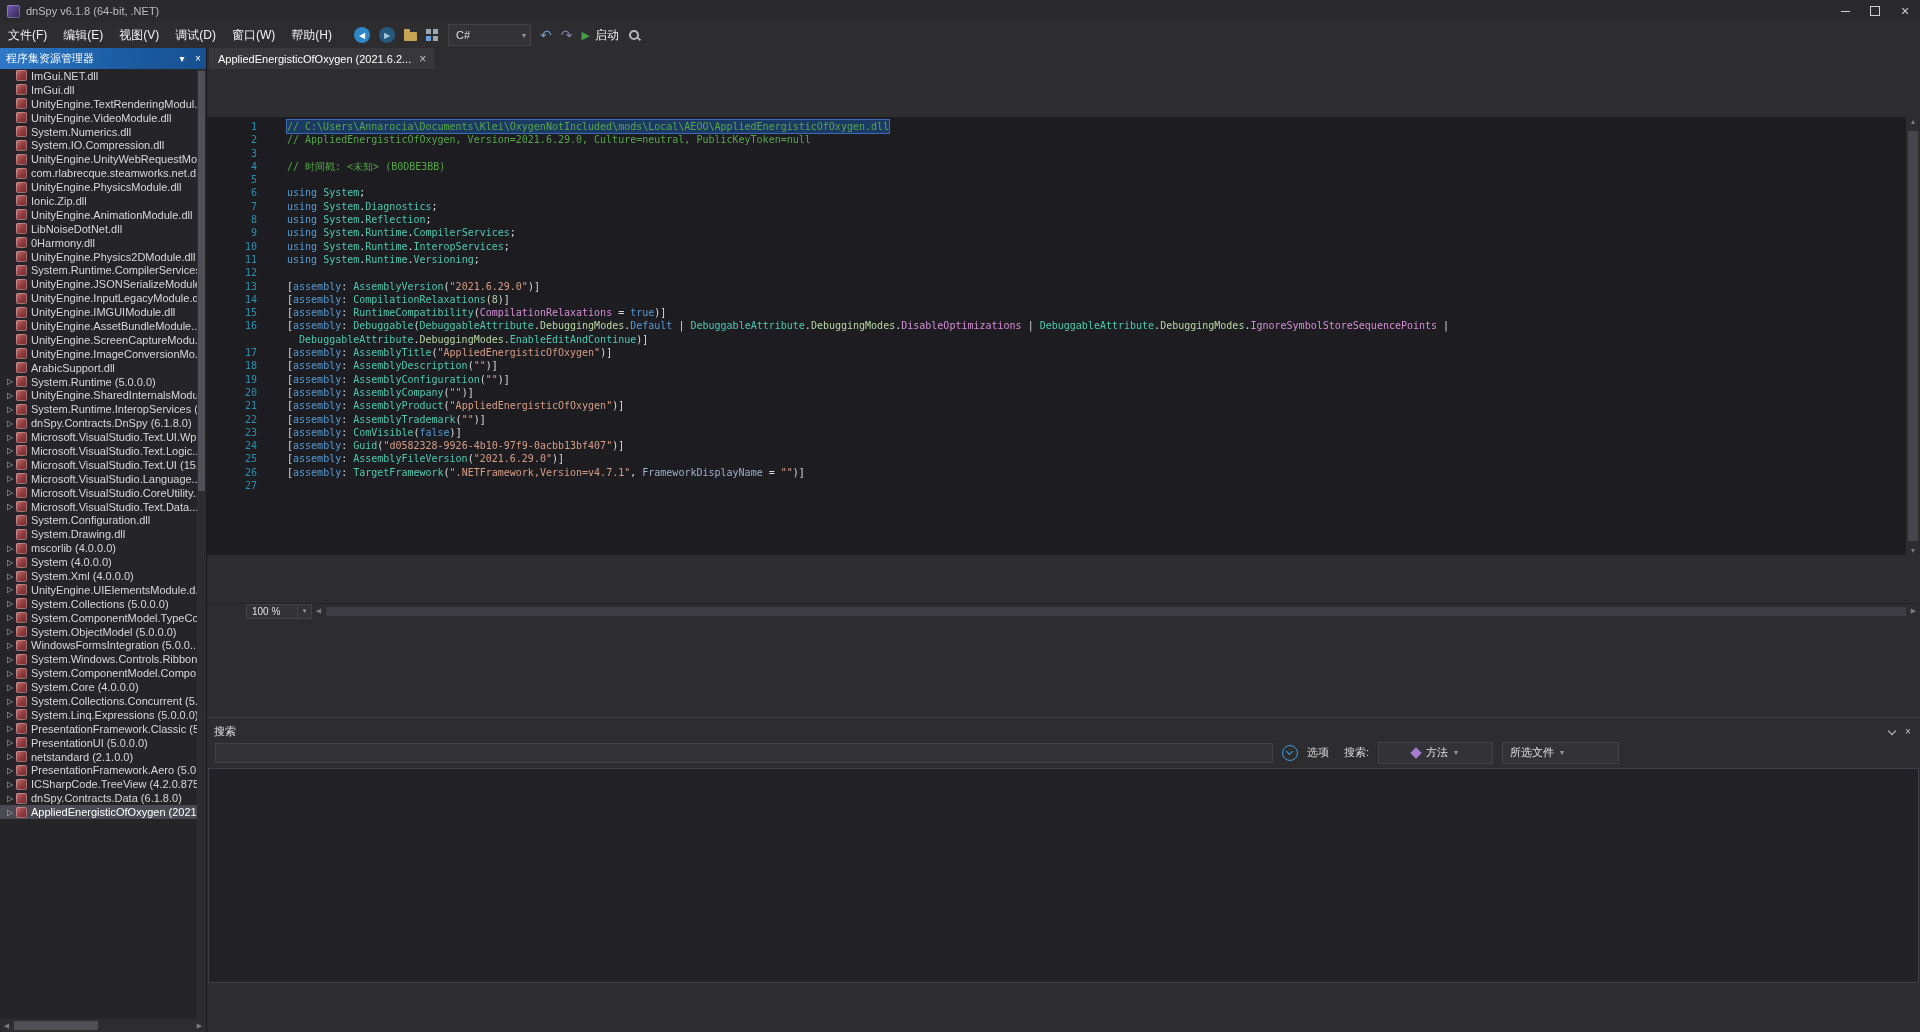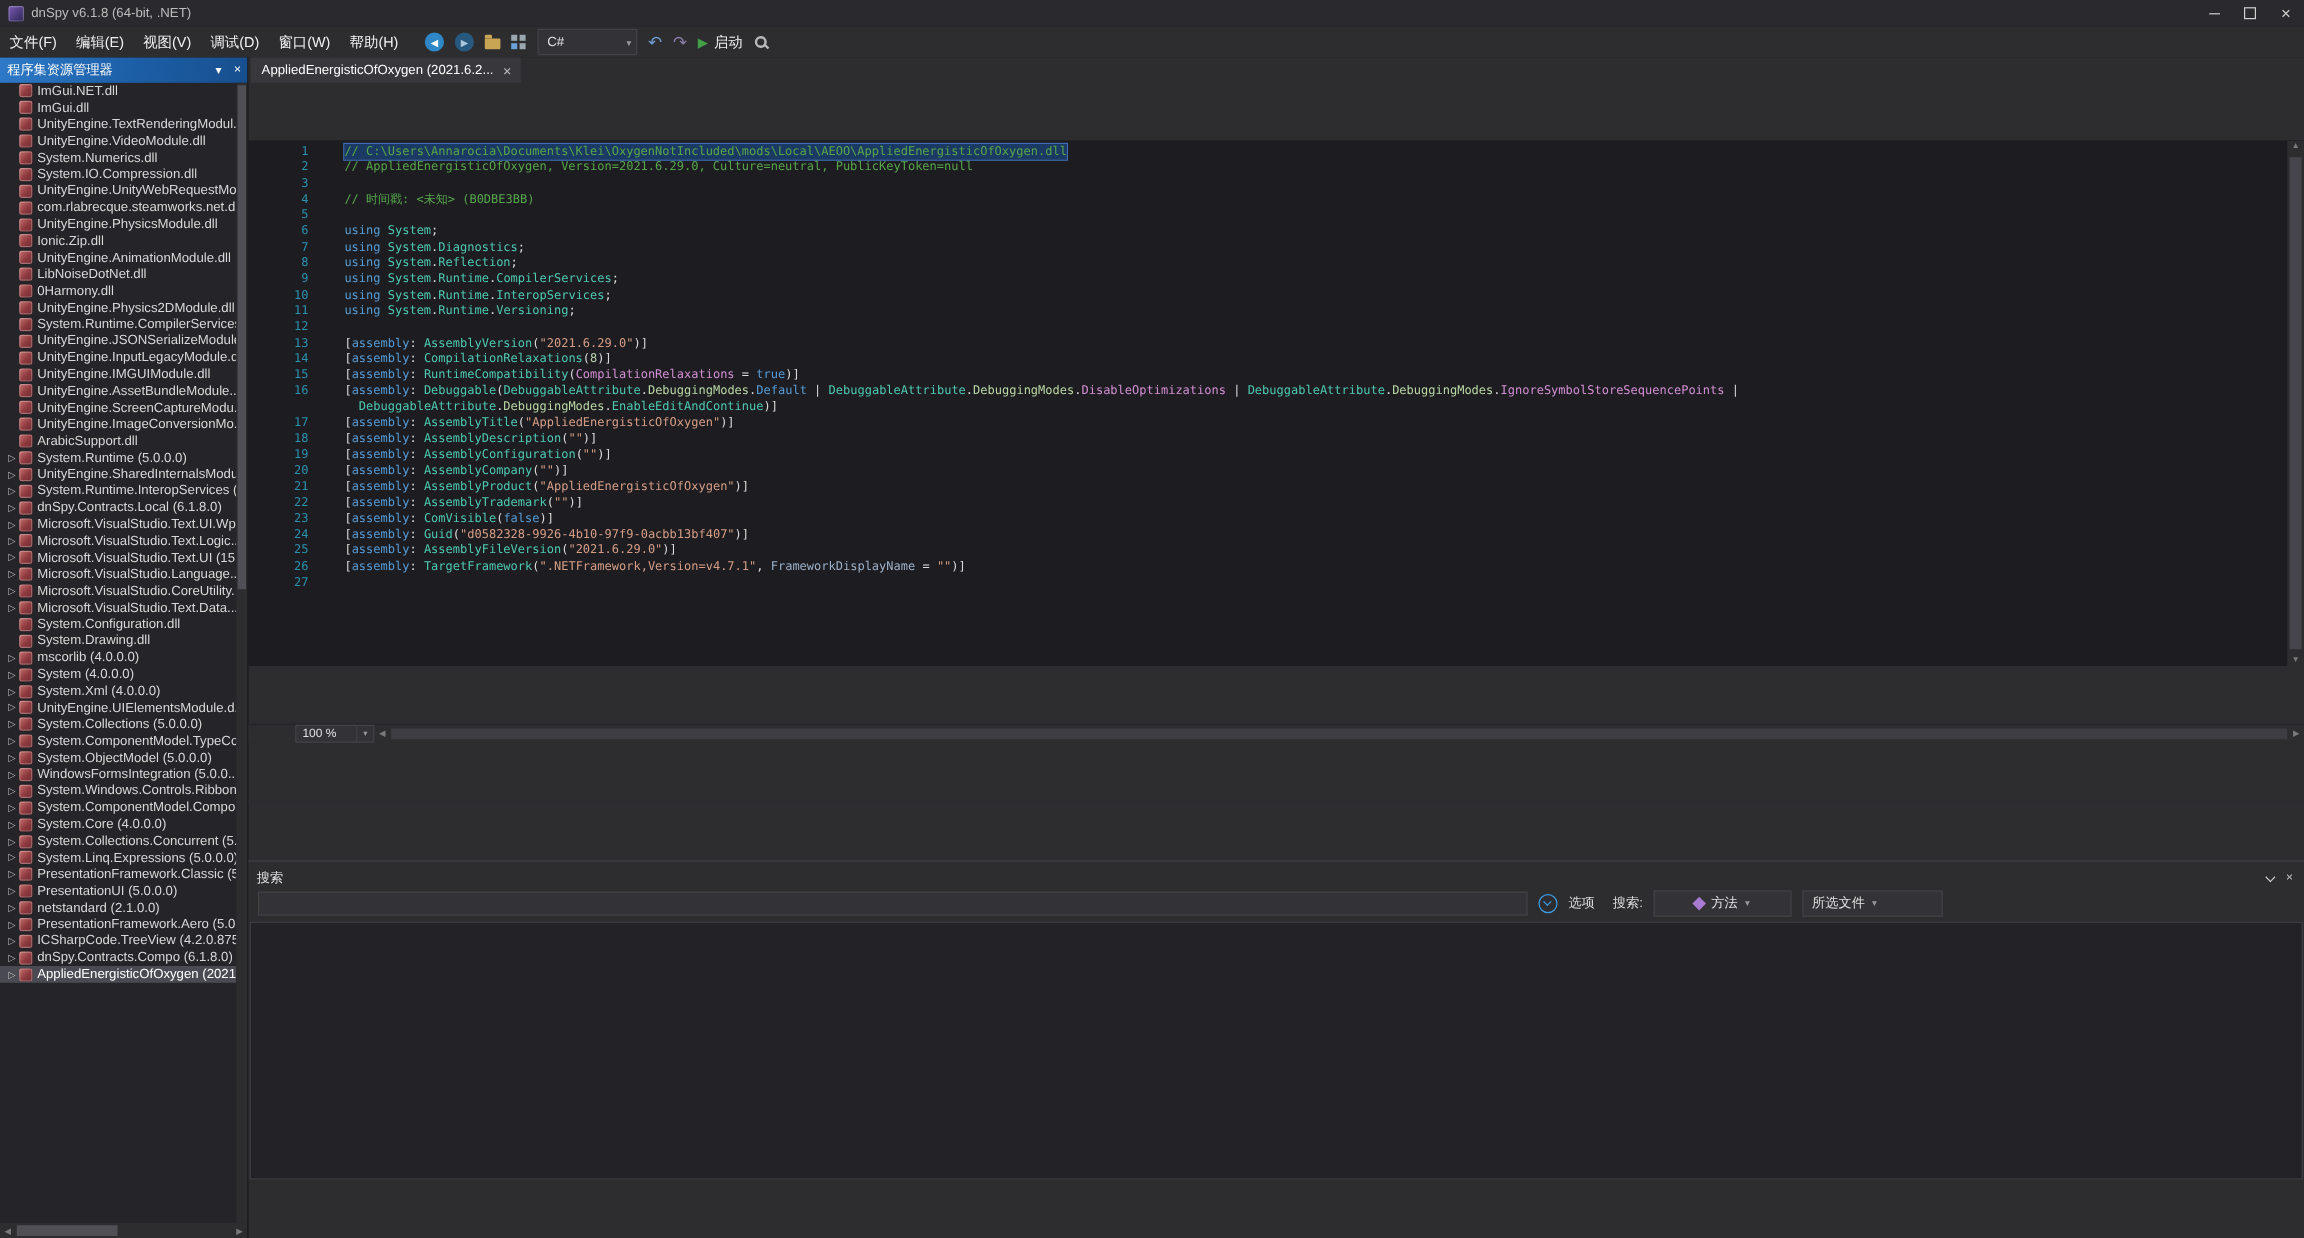--- a/index.html
+++ b/index.html
@@ -309,21 +309,21 @@
             <span class="tree-label">UnityEngine.SharedInternalsModu...</span>
           </div>
           <div class="tree-row">
             <span class="expander">▷</span>
             <span class="asm-icon"></span>
             <span class="tree-label">System.Runtime.InteropServices (...</span>
           </div>
           <div class="tree-row">
             <span class="expander">▷</span>
             <span class="asm-icon"></span>
-            <span class="tree-label">dnSpy.Contracts.Local (6.1.8.0)</span>
+            <span class="tree-label">dnSpy.Contracts.DnSpy (6.1.8.0)</span>
           </div>
           <div class="tree-row">
             <span class="expander">▷</span>
             <span class="asm-icon"></span>
             <span class="tree-label">Microsoft.VisualStudio.Text.UI.Wp...</span>
           </div>
           <div class="tree-row">
             <span class="expander">▷</span>
             <span class="asm-icon"></span>
             <span class="tree-label">Microsoft.VisualStudio.Text.Logic...</span>
@@ -444,21 +444,21 @@
             <span class="tree-label">PresentationFramework.Aero (5.0...</span>
           </div>
           <div class="tree-row">
             <span class="expander">▷</span>
             <span class="asm-icon"></span>
             <span class="tree-label">ICSharpCode.TreeView (4.2.0.875...</span>
           </div>
           <div class="tree-row">
             <span class="expander">▷</span>
             <span class="asm-icon"></span>
-            <span class="tree-label">dnSpy.Contracts.Compo (6.1.8.0)</span>
+            <span class="tree-label">dnSpy.Contracts.Data (6.1.8.0)</span>
           </div>
           <div class="tree-row sel">
             <span class="expander">▷</span>
             <span class="asm-icon"></span>
             <span class="tree-label">AppliedEnergisticOfOxygen (2021...</span>
           </div>
         </div>
       <div class="tree-vscroll">
         <div class="tree-vthumb"></div>
       </div>

